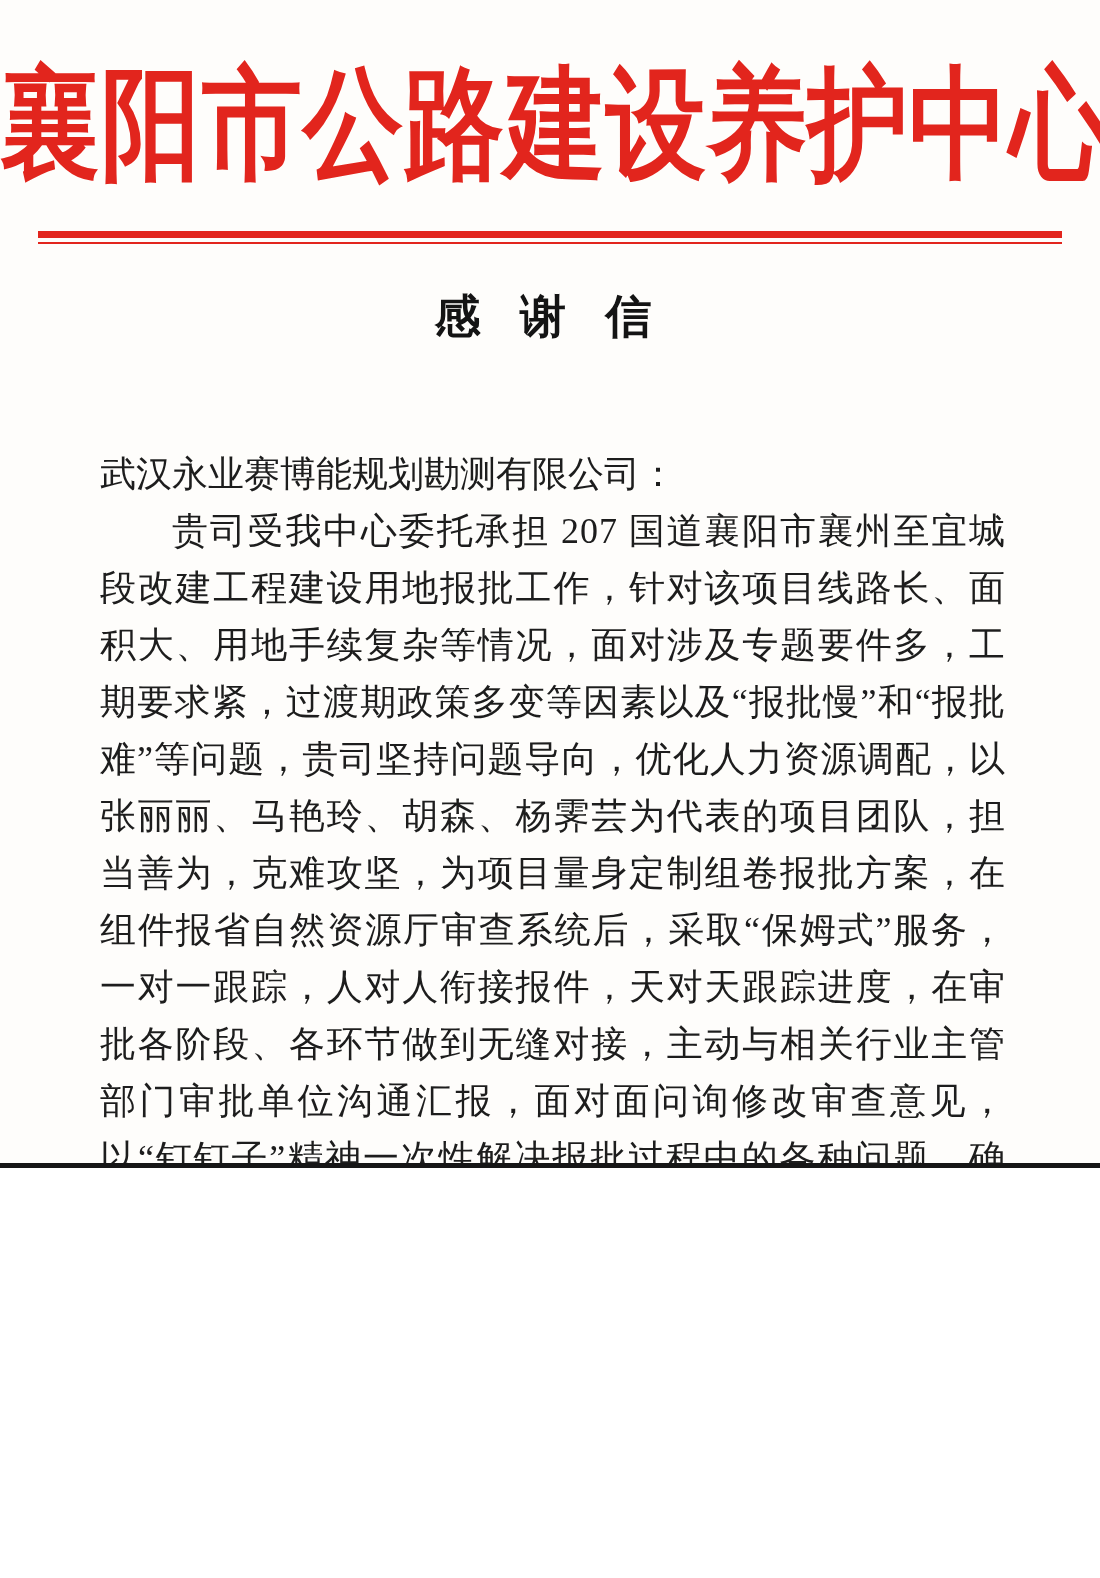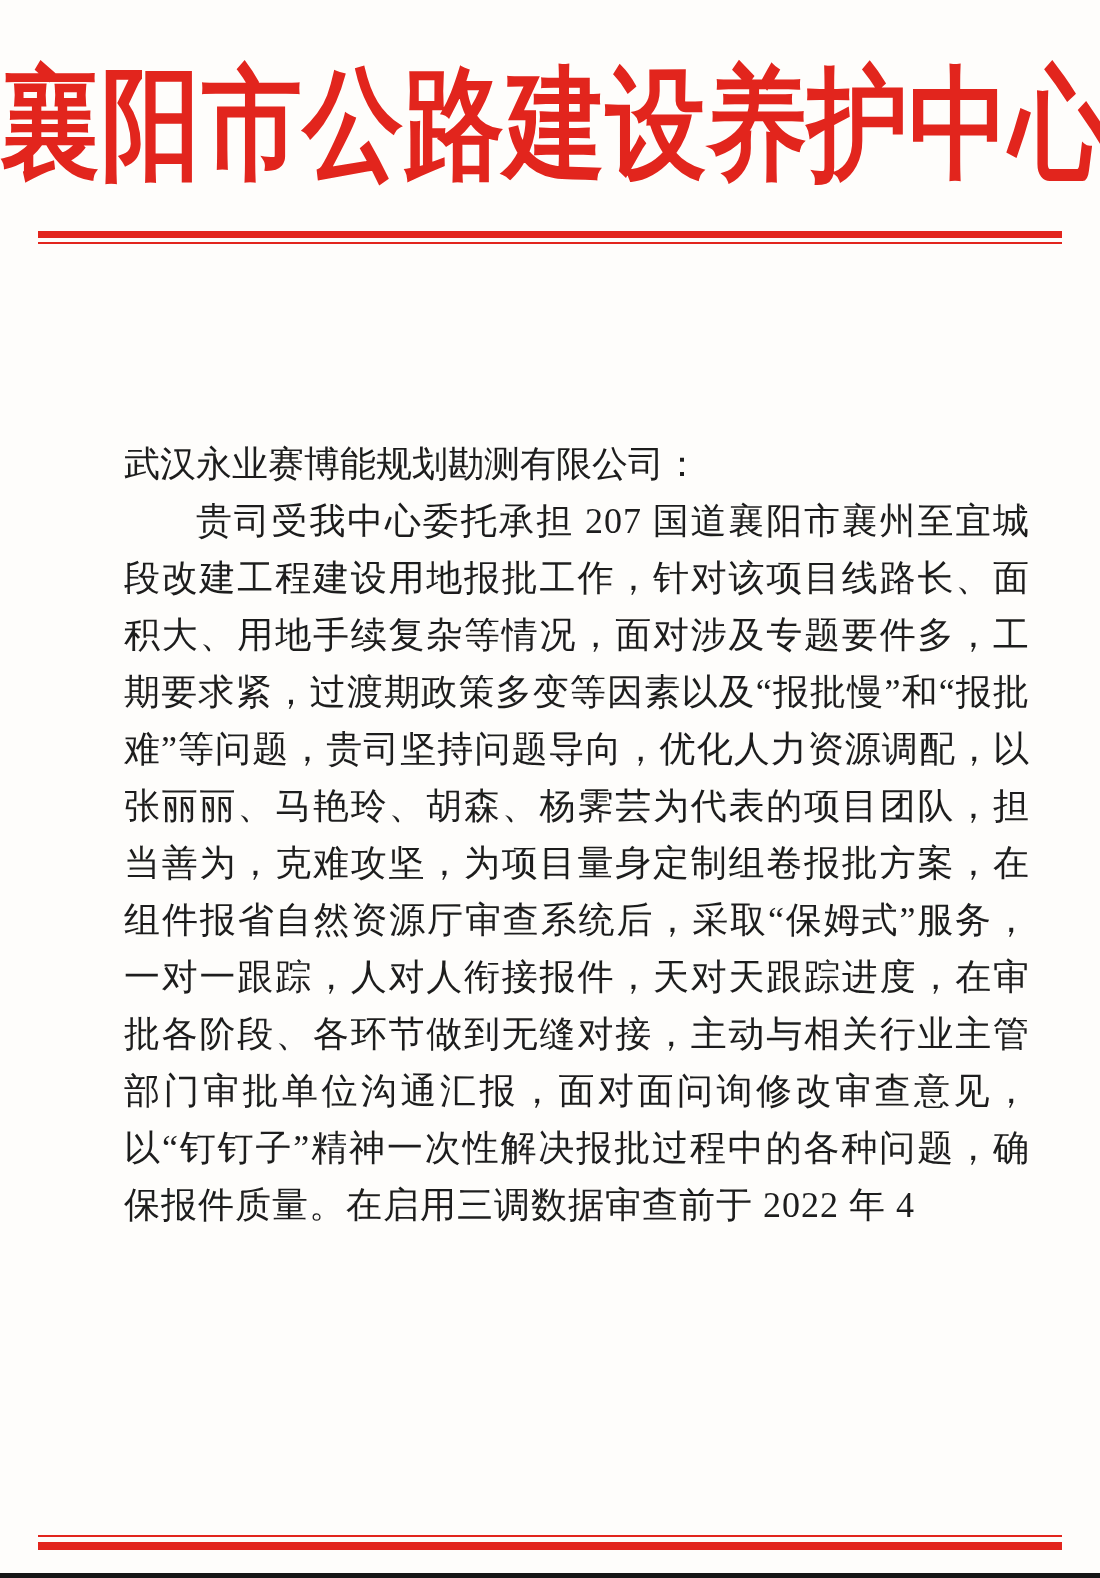--- a/index.html
+++ b/index.html
@@ -3,21 +3,21 @@
 <meta charset="utf-8">
 <style>
   html, body {
     margin: 0;
     padding: 0;
     background: #ffffff;
   }
   .page {
     position: relative;
     width: 1100px;
-    height: 1578px;
+    height: 1168px;
     background: #fefdfb;
     overflow: hidden;
     font-family: "Liberation Serif", "DejaVu Serif", serif;
     color: #1d1d1d;
   }
   
   .org-name {
     position: absolute;
     top: 44px;
     left: 0;
@@ -56,27 +56,26 @@
     text-align: center;
     font-size: 46px;
     font-weight: 700;
     color: #141414;
     letter-spacing: 14px;
     white-space: nowrap;
   }
   
   .letter-body {
     position: absolute;
-    top: 436px;
+    top: 446px;
     left: 100px;
     width: 906px;
     font-size: 36px;
     line-height: 57px;
     color: #1d1d1d;
-    margin-left: 24px;
   }
   .letter-body p {
     margin: 0;
   }
   .salutation {
     text-align: left;
   }
   .para {
     text-indent: 2em;
     text-align: justify;
@@ -114,20 +113,21 @@
 <div class="page">
 
   <header>
     <div class="org-name">襄阳市公路建设养护中心</div>
     <div class="rule-top">
       <div class="thick"></div>
       <div class="thin"></div>
     </div>
   </header>
 
+  <h1 class="letter-title">感 谢 信</h1>
 
   <main class="letter-body">
     <p class="salutation">武汉永业赛博能规划勘测有限公司：</p>
     <p class="para">贵司受我中心委托承担 207 国道襄阳市襄州至宜城段改建工程建设用地报批工作，针对该项目线路长、面积大、用地手续复杂等情况，面对涉及专题要件多，工期要求紧，过渡期政策多变等因素以及“报批慢”和“报批难”等问题，贵司坚持问题导向，优化人力资源调配，以张丽丽、马艳玲、胡森、杨霁芸为代表的项目团队，担当善为，克难攻坚，为项目量身定制组卷报批方案，在组件报省自然资源厅审查系统后，采取“保姆式”服务，一对一跟踪，人对人衔接报件，天对天跟踪进度，在审批各阶段、各环节做到无缝对接，主动与相关行业主管部门审批单位沟通汇报，面对面问询修改审查意见，以“钉钉子”精神一次性解决报批过程中的各种问题，确保报件质量。在启用三调数据审查前于 2022 年 4</p>
   </main>
 
   <footer>
     <div class="rule-bottom">
       <div class="thin"></div>
       <div class="thick"></div>

